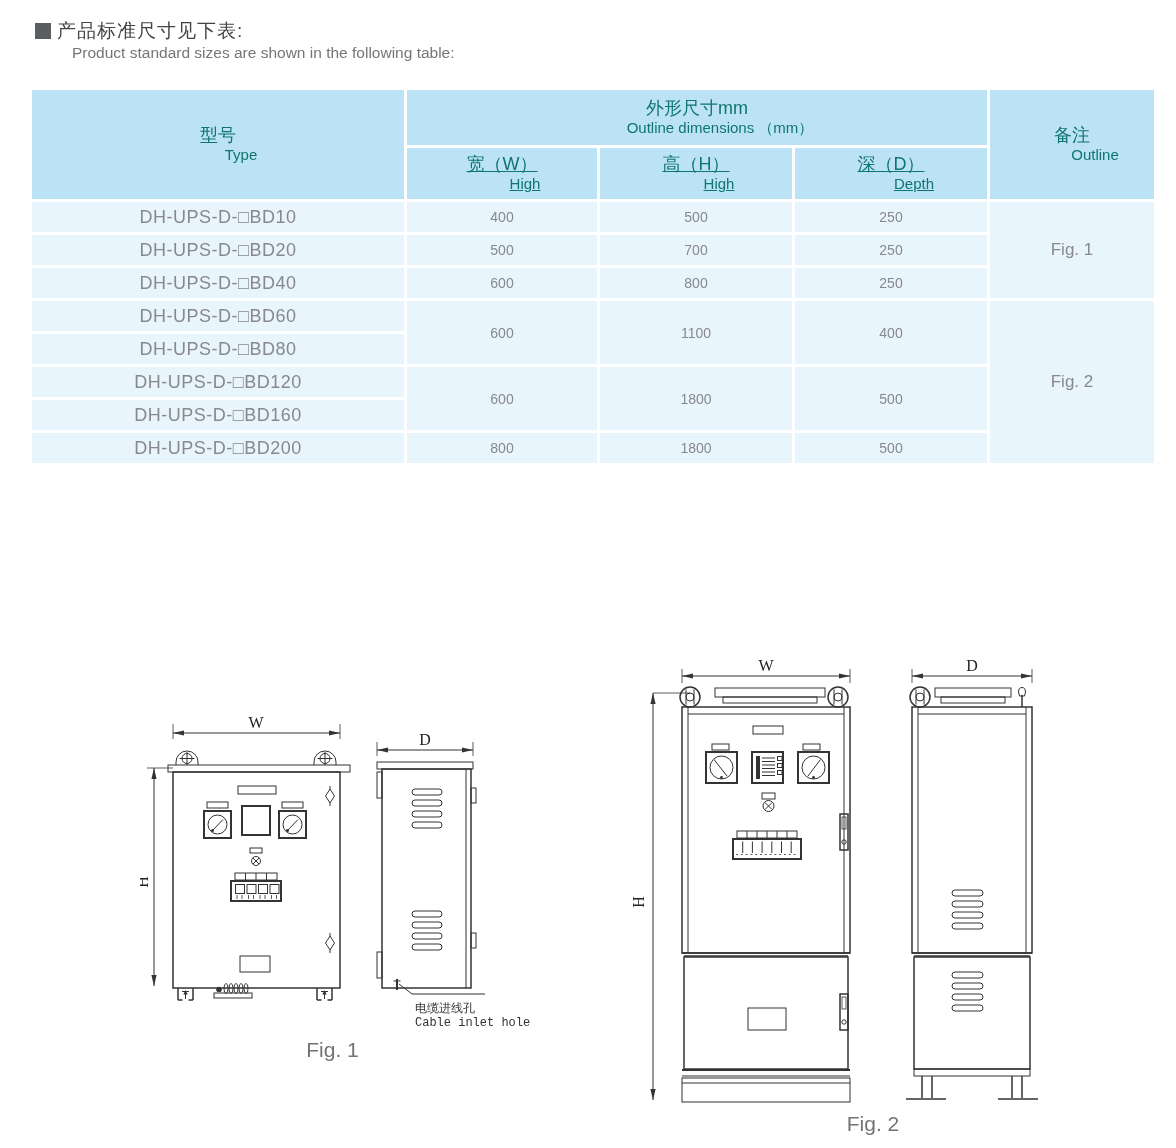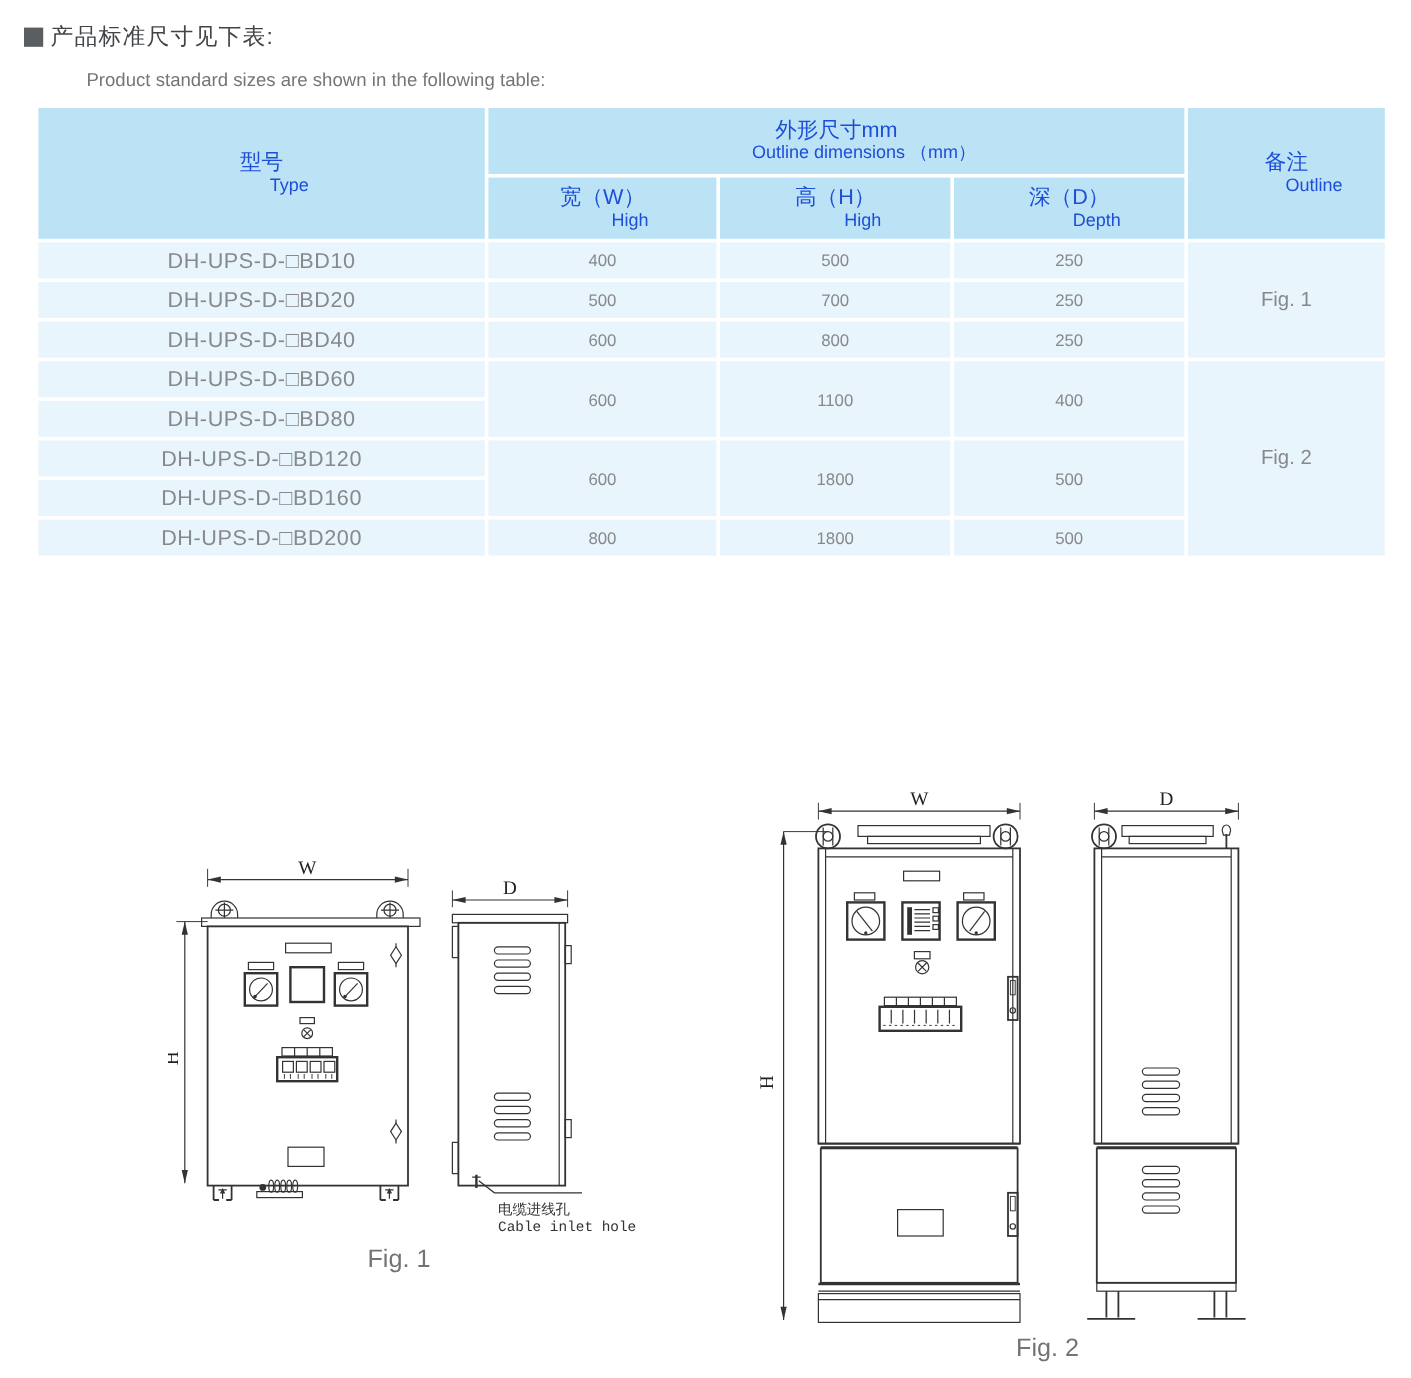--- a/index.html
+++ b/index.html
@@ -1,32 +1,32 @@
 <!DOCTYPE html>
 <html><head>
 <meta charset="utf-8">
 <style>
   html,body{margin:0;padding:0;}
   body{
     width:1176px;height:1148px;position:relative;background:#ffffff;
     font-family:"Liberation Sans",sans-serif;overflow:hidden;
   }
   
-  .heading{position:absolute;left:20px;top:18px;display:flex;align-items:center;}
+  .heading{position:absolute;left:35px;top:18px;display:flex;align-items:center;}
   .bullet{width:16px;height:16px;background:#5a5e61;margin-right:6px;}
   .heading-cn{font-size:19px;color:#424548;letter-spacing:1px;font-weight:500;}
-  .heading-en{position:absolute;left:72px;top:59px;font-size:15.5px;color:#737678;}
+  .heading-en{position:absolute;left:72px;top:44px;font-size:15.5px;color:#737678;}
   
   .table-wrap{position:absolute;left:29px;top:87px;}
   table.size-table{border-collapse:separate;border-spacing:3px;table-layout:fixed;width:1128px;}
   .size-table th,.size-table td{text-align:center;vertical-align:middle;padding:0;}
-  .size-table th{background:#bce3f5;color:#1d4ed8;font-weight:normal;margin-left:32px;}
+  .size-table th{background:#bce3f5;color:#0f766e;font-weight:normal;margin-left:32px;}
   .size-table td{background:#e9f5fc;color:#87898c;height:30px;}
   .hr1 th{height:55px;}
-  .hr2 th{height:51px;}
+  .hr2 th{height:51px;text-decoration:underline;}
   .cn{font-size:18px;display:block;line-height:1.25;}
   .en{font-size:15px;display:block;line-height:1.25;padding-left:46px;}
   .model{font-size:18px;letter-spacing:0.5px;}
   .num{font-size:14px;}
   .remark{font-size:17px;}
   
   svg{position:absolute;}
   #fig1-svg{left:140px;top:690px;}
   #fig2-svg{left:630px;top:650px;}
   .fig-caption{position:absolute;font-size:21px;color:#717477;text-align:center;}

